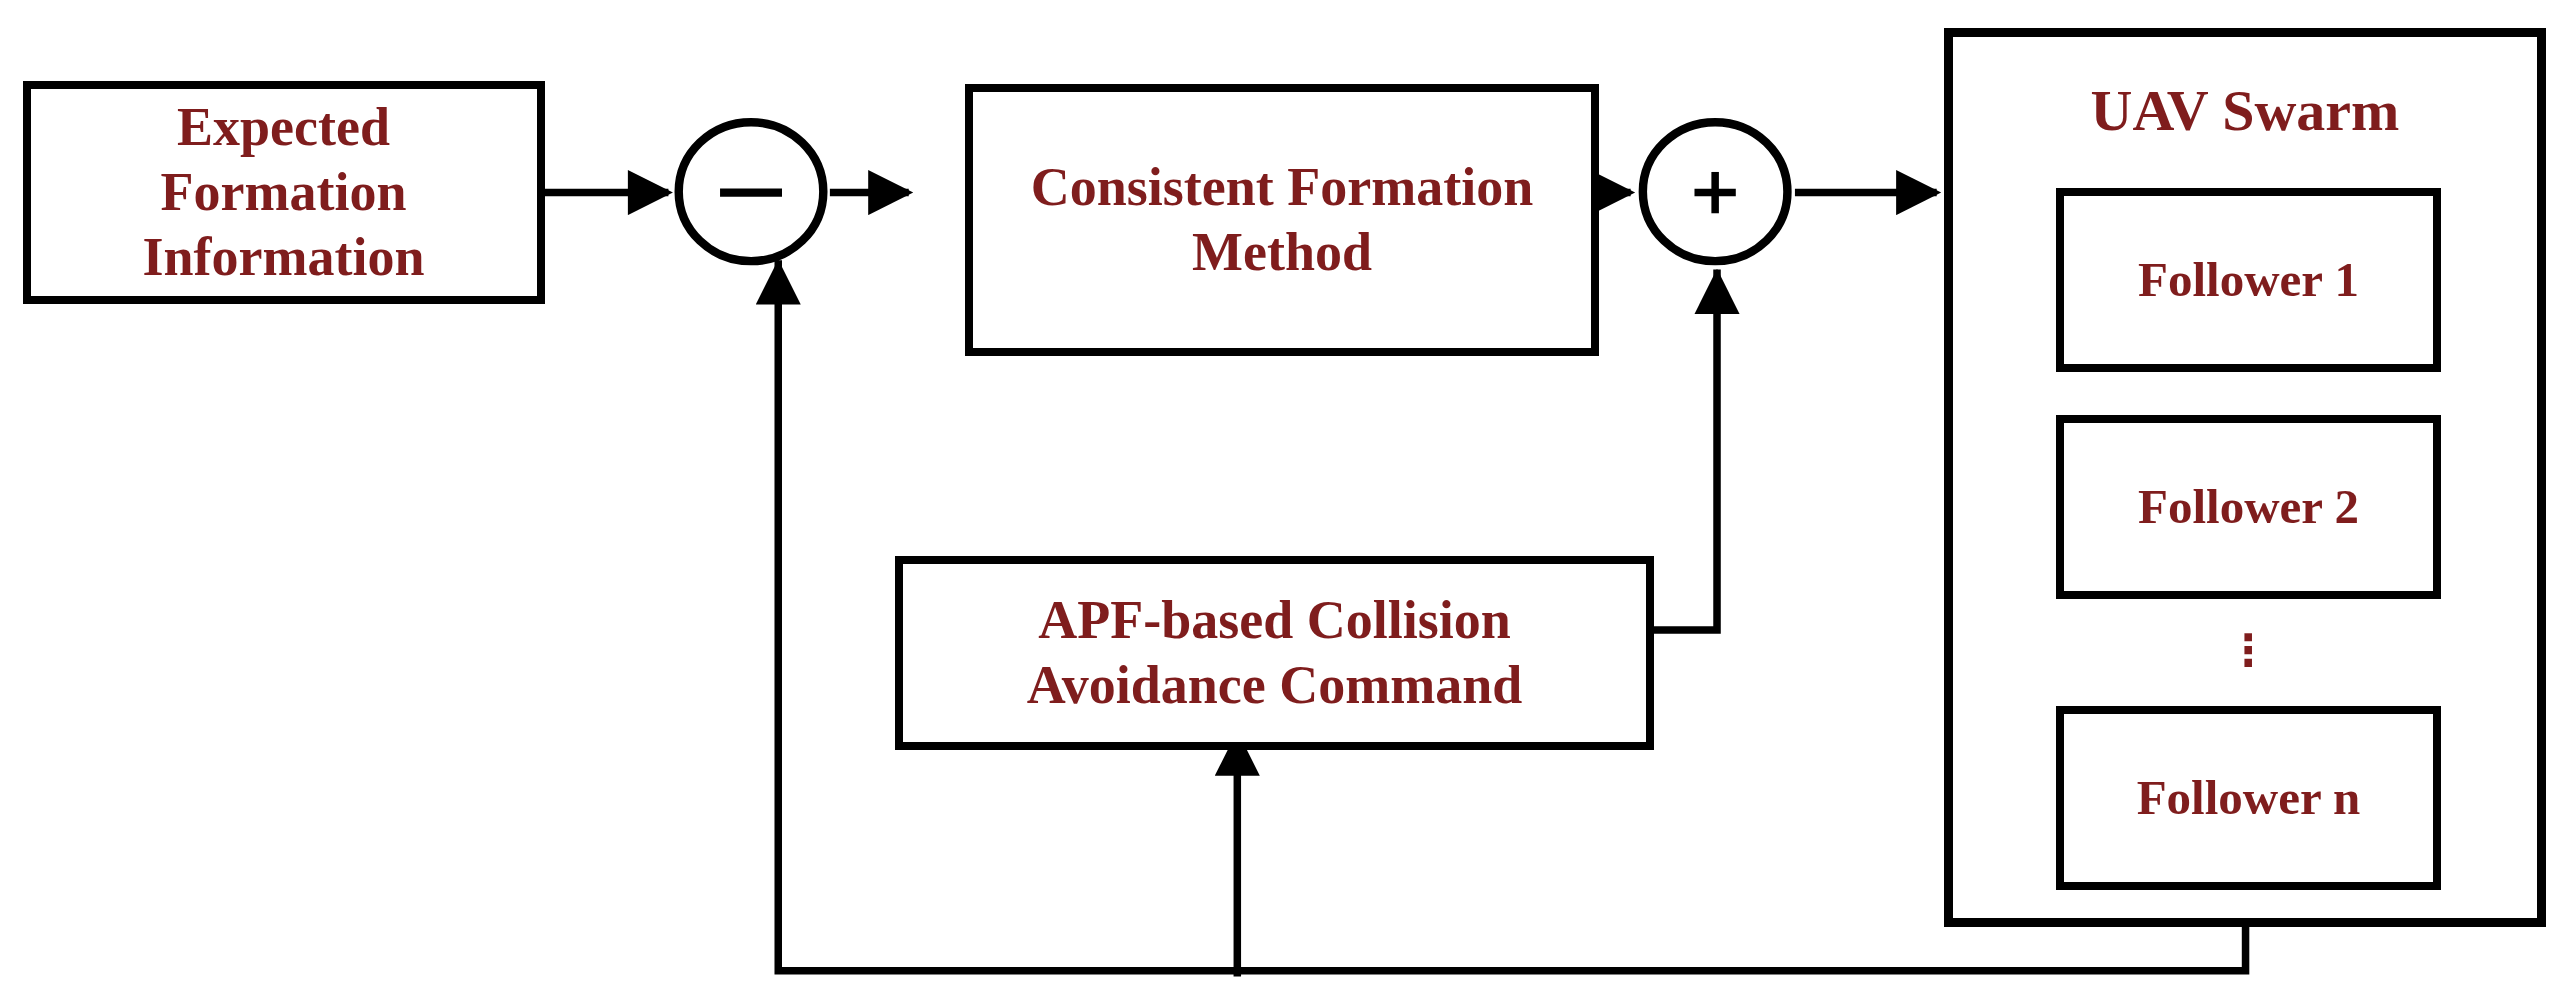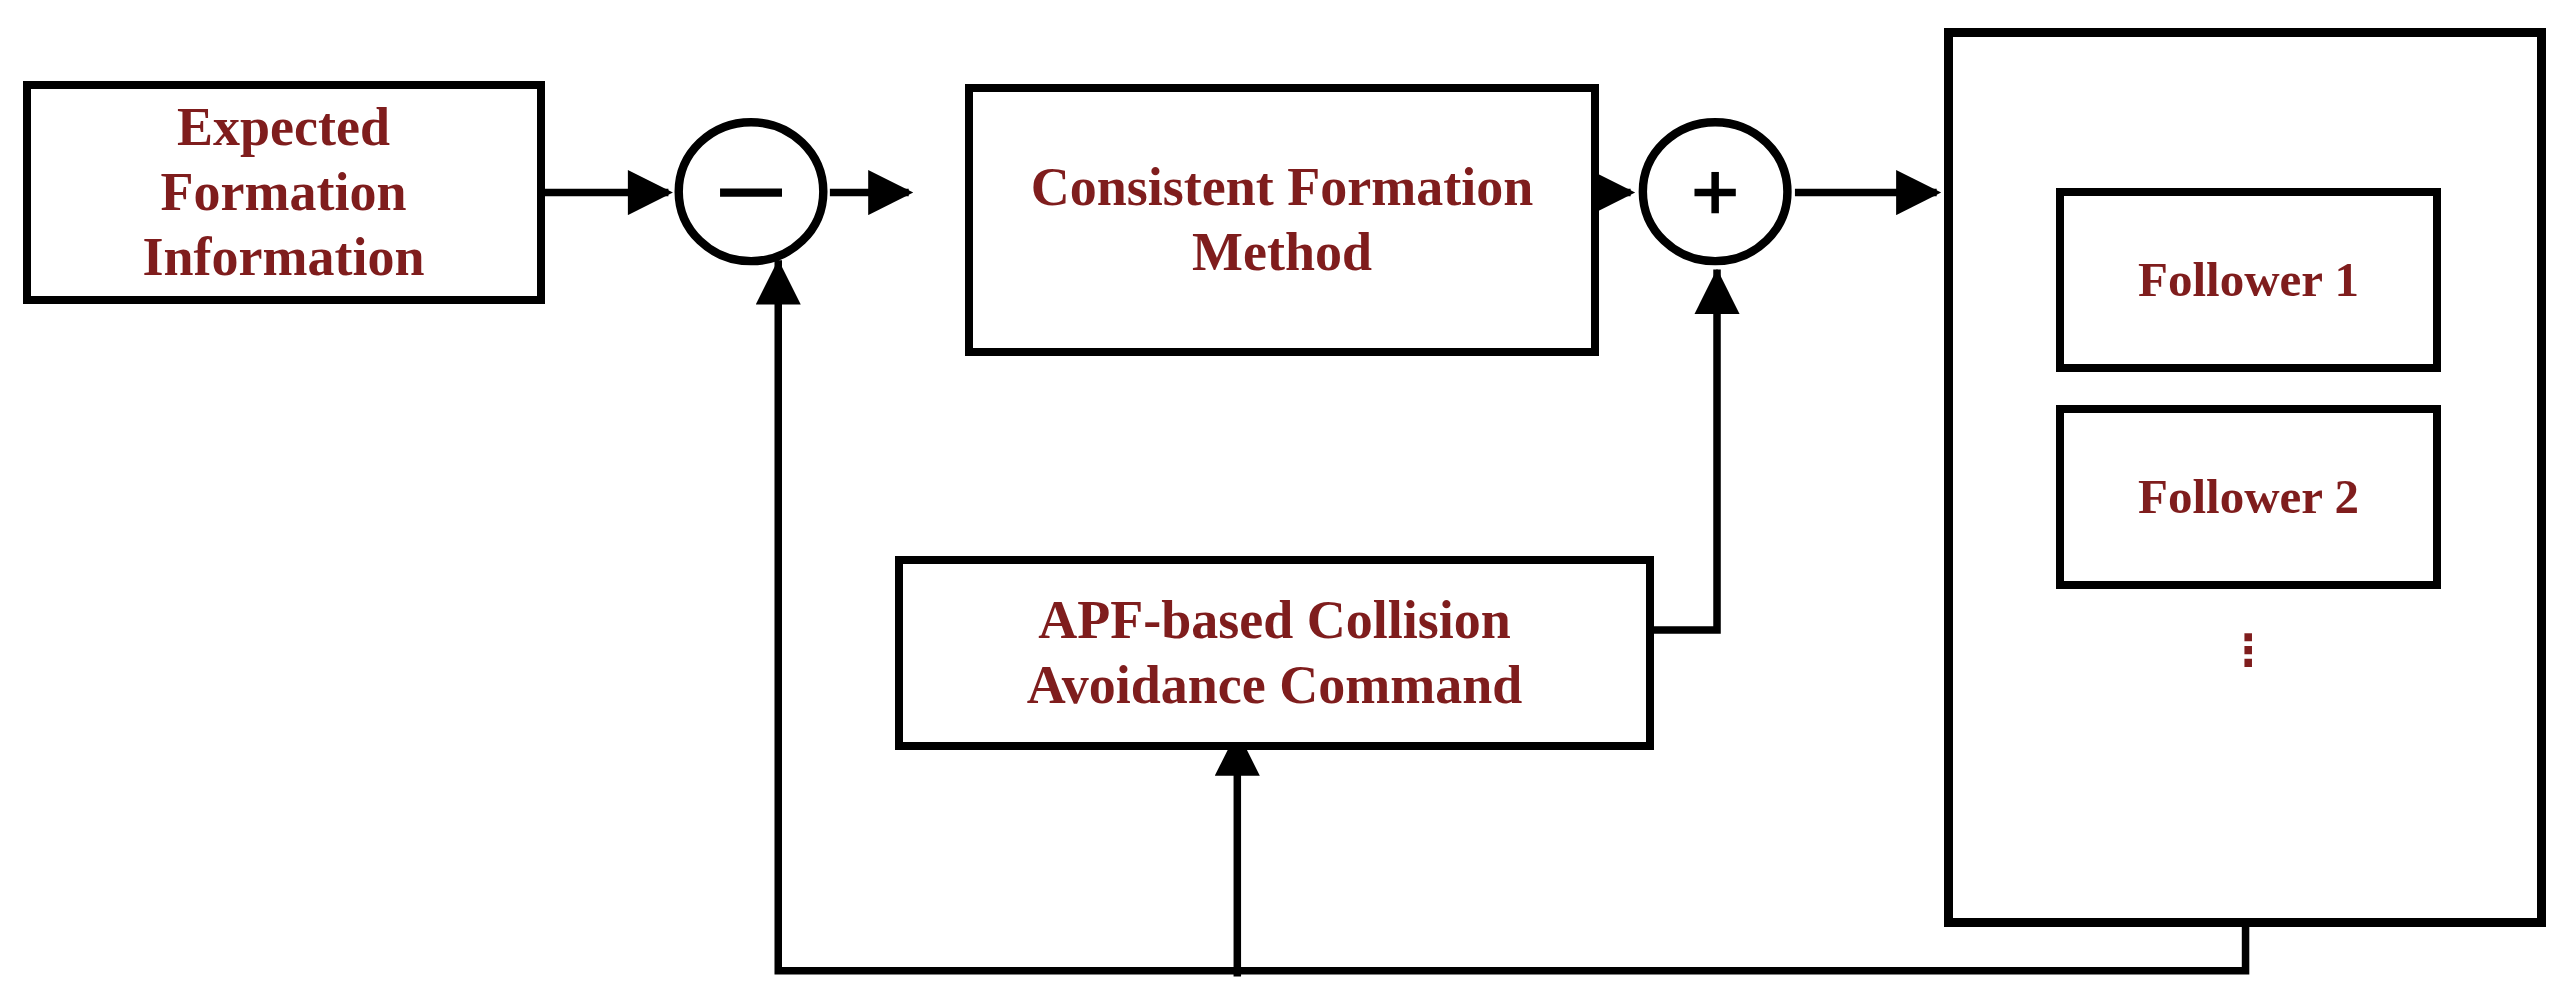--- a/index.html
+++ b/index.html
@@ -46,21 +46,21 @@
     position: absolute;
     left: 1944px; top: 73px; width: 602px; height: 75px;
     display: flex; align-items: center; justify-content: center;
     font-weight: 700; font-size: 58px;
   }
   .follower-box {
     left: 2056px;
     width: 385px; height: 184px;
   }
   #follower-1 { top: 188px; }
-  #follower-2 { top: 405px; text-align: center; }
+  #follower-2 { top: 415px; text-align: center; }
   #follower-n { top: 706px; }
   #follower-dots {
     position: absolute;
     left: 2201px; top: 603px; width: 94px; height: 94px;
     display: flex; align-items: center; justify-content: center;
     font-family: "DejaVu Sans", sans-serif;
     font-weight: 700;
     font-size: 43px;
     line-height: 1;
   }
@@ -107,26 +107,30 @@
     <span class="label big-label">Consistent Formation
 Method</span>
   </div>
 
   <div class="node" id="box-apf">
     <span class="label big-label">APF-based Collision
 Avoidance Command</span>
   </div>
 
   <div class="node" id="box-uav-swarm"></div>
+  <div id="uav-title">UAV Swarm</div>
 
   <div class="node follower-box" id="follower-1">
     <span class="label follower-label">Follower 1</span>
   </div>
 
   <div class="node follower-box" id="follower-2">
     <span class="label follower-label">Follower 2</span>
   </div>
 
   <div id="follower-dots">⋮</div>
 
+  <div class="node follower-box" id="follower-n">
+    <span class="label follower-label">Follower n</span>
+  </div>
 
 </div>
 
 
 </body></html>

